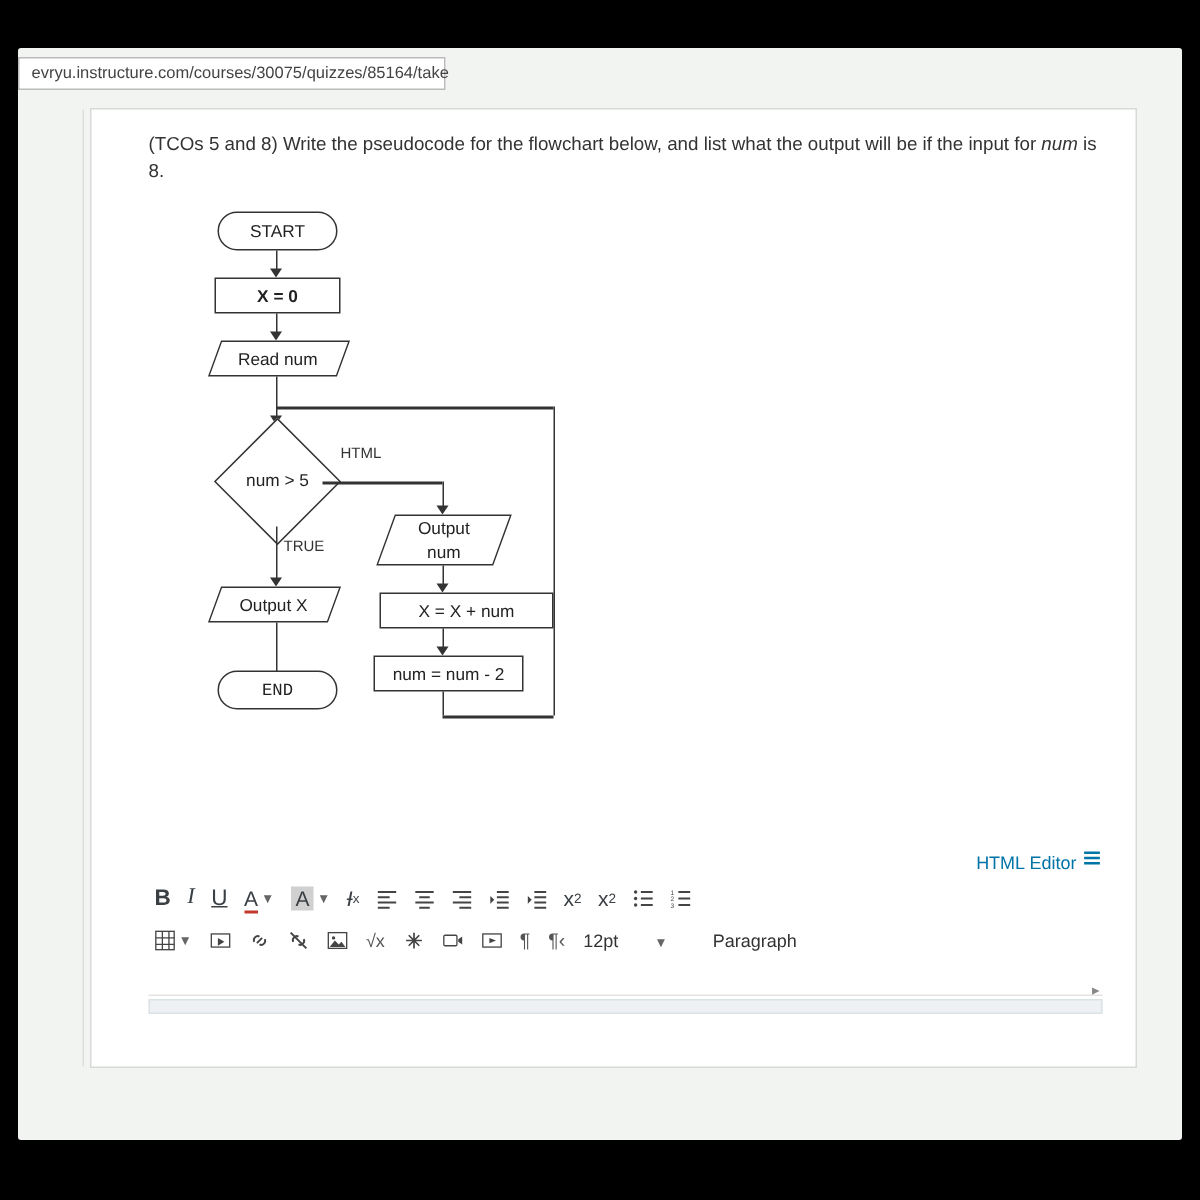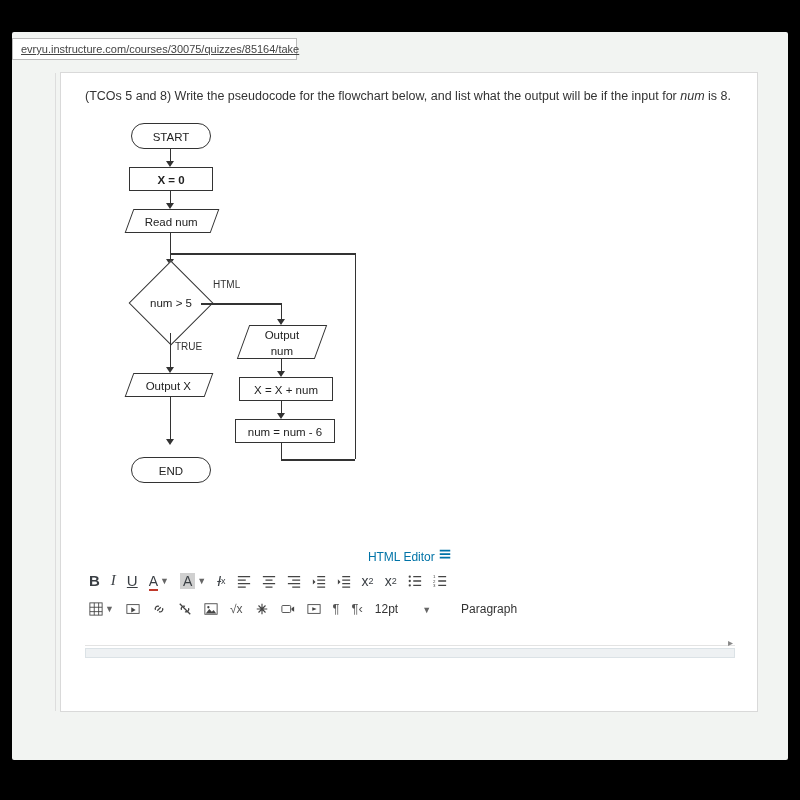--- a/index.html
+++ b/index.html
@@ -23,30 +23,29 @@
   }
   .url-bar {
     background: #fff;
     border: 1px solid #bbb;
     padding: 4px 8px;
     font-size: 11px;
     color: #444;
     margin: 6px;
     margin-left: 0;
     width: 285px;
-    text-decoration: underline;
   }
   .content-wrap {
     padding: 6px 30px 0 48px;
     position: relative;
   }
   .content-card {
     background: #fff;
     border: 1px solid #d9d9d9;
-    padding: 14px 22px 12px 24px;
+    padding: 14px 22px 12px 38px;
     position: relative;
     min-height: 640px;
   }
   .left-gutter-line {
     position: absolute; left: -6px; top: 0; bottom: 0;
     border-left: 1px solid #ddd;
   }
   .question-text {
     font-size: 12.5px; color: #333; line-height: 1.45; margin-bottom: 18px;
   }
@@ -89,21 +88,21 @@
   .arrow.v { width: 1.4px; }
   .arrow.h { height: 1.4px; }
   .arrowhead {
     position: absolute; width: 0; height: 0;
     border-left: 4px solid transparent; border-right: 4px solid transparent;
     border-top: 6px solid #333;
   }
   .dlabel { position: absolute; font-size: 10px; color: #333; }
 
   
-  .editor-header { text-align: center; margin-top: 14px; font-size: 12px; }
+  .editor-header { text-align: right; margin-top: 14px; font-size: 12px; }
   .editor-link { color: #0073a7; text-decoration: none; cursor: pointer; }
   .toolbar {
     display: flex; align-items: center; gap: 11px;
     padding: 8px 4px; font-size: 14px; color: #3a3f44;
     flex-wrap: wrap;
   }
   .tb-ico { cursor: pointer; display: inline-flex; align-items: center; }
   .tb-ico.bold { font-weight: 700; font-size: 15px; }
   .tb-ico.ital { font-style: italic; font-family: serif; font-size: 15px; }
   .tb-ico.under { text-decoration: underline; font-size: 15px; }
@@ -165,39 +164,39 @@
 
         <div class="arrow h" style="left:116px; top:180px; width:80px;"></div>
         <div class="arrow v" style="left:196px; top:180px; height:18px;"></div>
         <div class="arrowhead" style="left:192px; top:196px;"></div>
 
         <div class="fc io2" style="left:158px; top:202px;"><span style="white-space:pre-line;">Output
 num</span></div>
         <div class="arrow v" style="left:196px; top:236px; height:14px;"></div>
         <div class="arrowhead" style="left:192px; top:248px;"></div>
 
-        <div class="fc process" style="left:154px; top:254px; width:94px;">X = X + num</div>
+        <div class="fc process" style="left:154px; top:254px; width:116px;">X = X + num</div>
         <div class="arrow v" style="left:196px; top:278px; height:14px;"></div>
         <div class="arrowhead" style="left:192px; top:290px;"></div>
 
-        <div class="fc process" style="left:150px; top:296px; width:100px;">num = num - 6</div>
+        <div class="fc process" style="left:150px; top:296px; width:100px;">num = num - 2</div>
 
         <div class="arrow v" style="left:196px; top:320px; height:16px;"></div>
         <div class="arrow h" style="left:196px; top:336px; width:74px;"></div>
         <div class="arrow v" style="left:270px; top:130px; height:206px;"></div>
         <div class="arrow h" style="left:85px; top:130px; width:185px;"></div>
 
         <div class="arrow v" style="left:85px; top:210px; height:36px;"></div>
         <div class="arrowhead" style="left:81px; top:244px;"></div>
 
         <div class="fc io" style="left:44px; top:250px; width:80px;"><span>Output X</span></div>
         <div class="arrow v" style="left:85px; top:274px; height:44px;"></div>
         <div class="arrowhead" style="left:81px; top:316px;"></div>
 
-        <div class="fc terminal" style="left:46px; top:334px;">END</div>
+        <div class="fc terminal" style="left:46px; top:306px;font-family:Liberation Mono, monospace;">END</div>
       </div>
 
       <div class="editor-header">
         <a class="editor-link">
           <span>HTML Editor</span>
           <svg class="ico" viewBox="0 0 16 16">
                 <path fill="#0073a7" d="M2 3h12v2H2zM2 7h12v2H2zM2 11h12v2H2z"></path>
               </svg>
         </a>
       </div>

